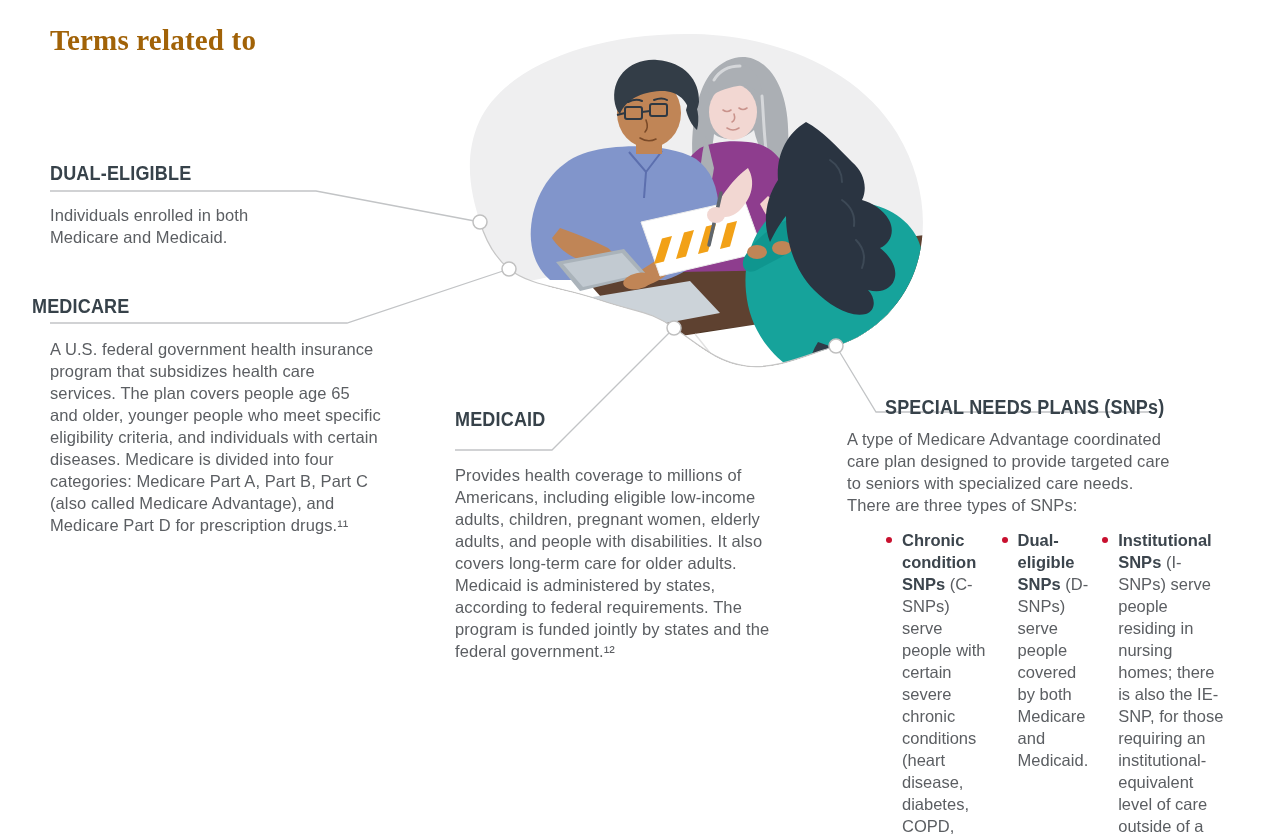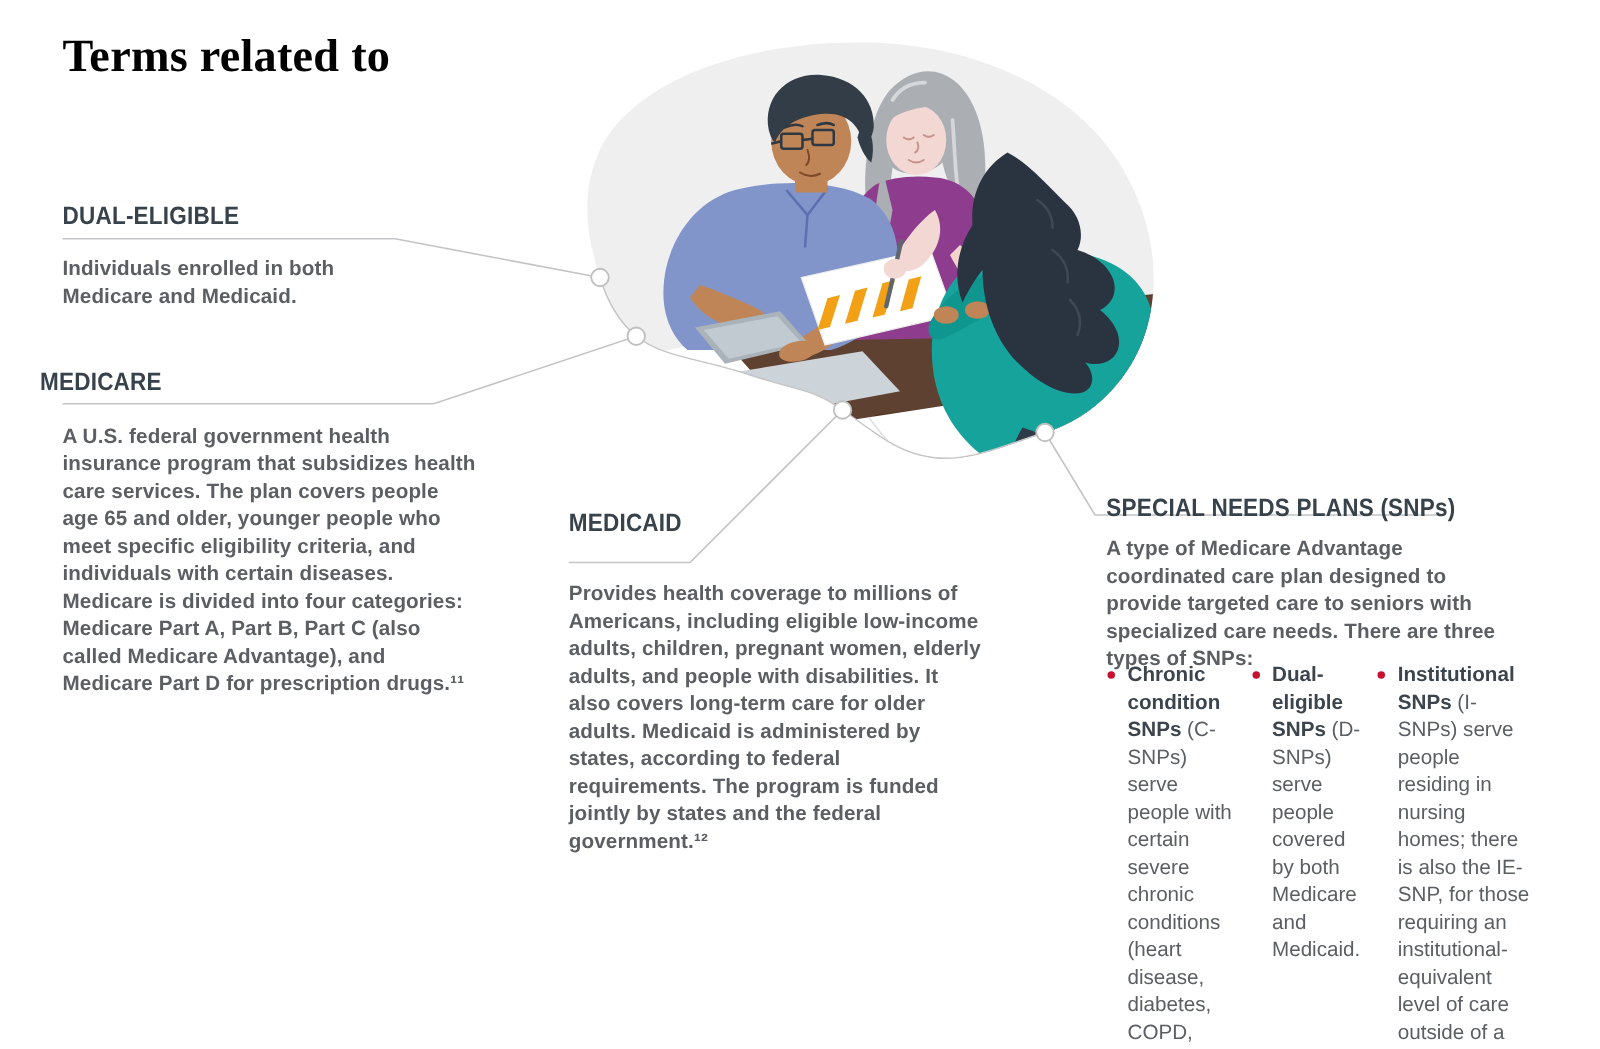--- a/index.html
+++ b/index.html
@@ -11,33 +11,33 @@
   html,body{margin:0;padding:0;}
   body{
     width:1280px;height:839px;background:#ffffff;overflow:hidden;
     font-family:"Liberation Sans", sans-serif;position:relative;
   }
   .canvas{position:absolute;inset:0;}
   .illustration-svg{position:absolute;left:0;top:0;z-index:0;}
   .txt{position:absolute;z-index:2;}
   .eyebrow{
     font-family:"Liberation Serif", serif;
-    font-weight:700;font-size:37px;color:#000000;letter-spacing:0.2px;
+    font-weight:700;font-size:29px;color:#a16207;letter-spacing:0.2px;
   }
   .big-title{
     font-weight:700;font-size:49px;color:var(--red);
     letter-spacing:-1px;line-height:1.02;margin-top:2px;
   }
   .term-heading{
     font-weight:700;font-size:20px;color:var(--heading);
     letter-spacing:0.2px;white-space:nowrap;text-align:center;
   }
   .cond{display:inline-block;transform:scaleX(0.9);transform-origin:0 50%;}
   .term-body{
-    font-size:16.5px;line-height:22px;color:var(--body);letter-spacing:0.1px;font-weight:bold;
+    font-size:16.5px;line-height:22px;color:var(--body);letter-spacing:0.1px;
   }
   .bullets{display:flex;flex-direction:row;gap:13px;}
   .bullet{position:relative;padding-left:17px;font-size:16.5px;line-height:22px;color:var(--body);}
   .bullet .dot{
     position:absolute;left:1px;top:8px;width:6px;height:6px;border-radius:50%;
     background:var(--red);
   }
   .bullet b{color:#3c454d;}
 </style>
 </head>
@@ -201,21 +201,21 @@
     <div class="txt term-heading" style="left:455px;top:408px;">
       <span class="cond">MEDICAID</span>
     </div>
     <div class="txt term-body" style="left:455px;top:464px;width:330px;">Provides health coverage to millions of Americans, including eligible low-income adults, children, pregnant women, elderly adults, and people with disabilities. It also covers long-term care for older adults. Medicaid is administered by states, according to federal requirements. The program is funded jointly by states and the federal government.¹²</div>
   </section>
 
   <section>
     <div class="txt term-heading" style="left:885px;top:396px;">
       <span class="cond">SPECIAL NEEDS PLANS (SNPs)</span>
     </div>
-    <div class="txt term-body" style="left:885px;top:428px;width:334px;">A type of Medicare Advantage coordinated care plan designed to provide targeted care to seniors with specialized care needs. There are three types of SNPs:</div>
+    <div class="txt term-body" style="left:847px;top:428px;width:334px;">A type of Medicare Advantage coordinated care plan designed to provide targeted care to seniors with specialized care needs. There are three types of SNPs:</div>
     <div class="txt bullets" style="left:885px;top:529px;width:340px;">
       <div class="bullet">
         <span class="dot"></span><b>Chronic condition SNPs</b><span> (C-SNPs) serve people with certain severe chronic conditions (heart disease, diabetes, COPD, HIV-AIDS, etc.).</span>
       </div>
       <div class="bullet">
         <span class="dot"></span><b>Dual-eligible SNPs</b><span> (D-SNPs) serve people covered by both Medicare and Medicaid.</span>
       </div>
       <div class="bullet">
         <span class="dot"></span><b>Institutional SNPs</b><span> (I-SNPs) serve people residing in nursing homes; there is also the IE-SNP, for those requiring an institutional-equivalent level of care outside of a facility.</span>
       </div>

